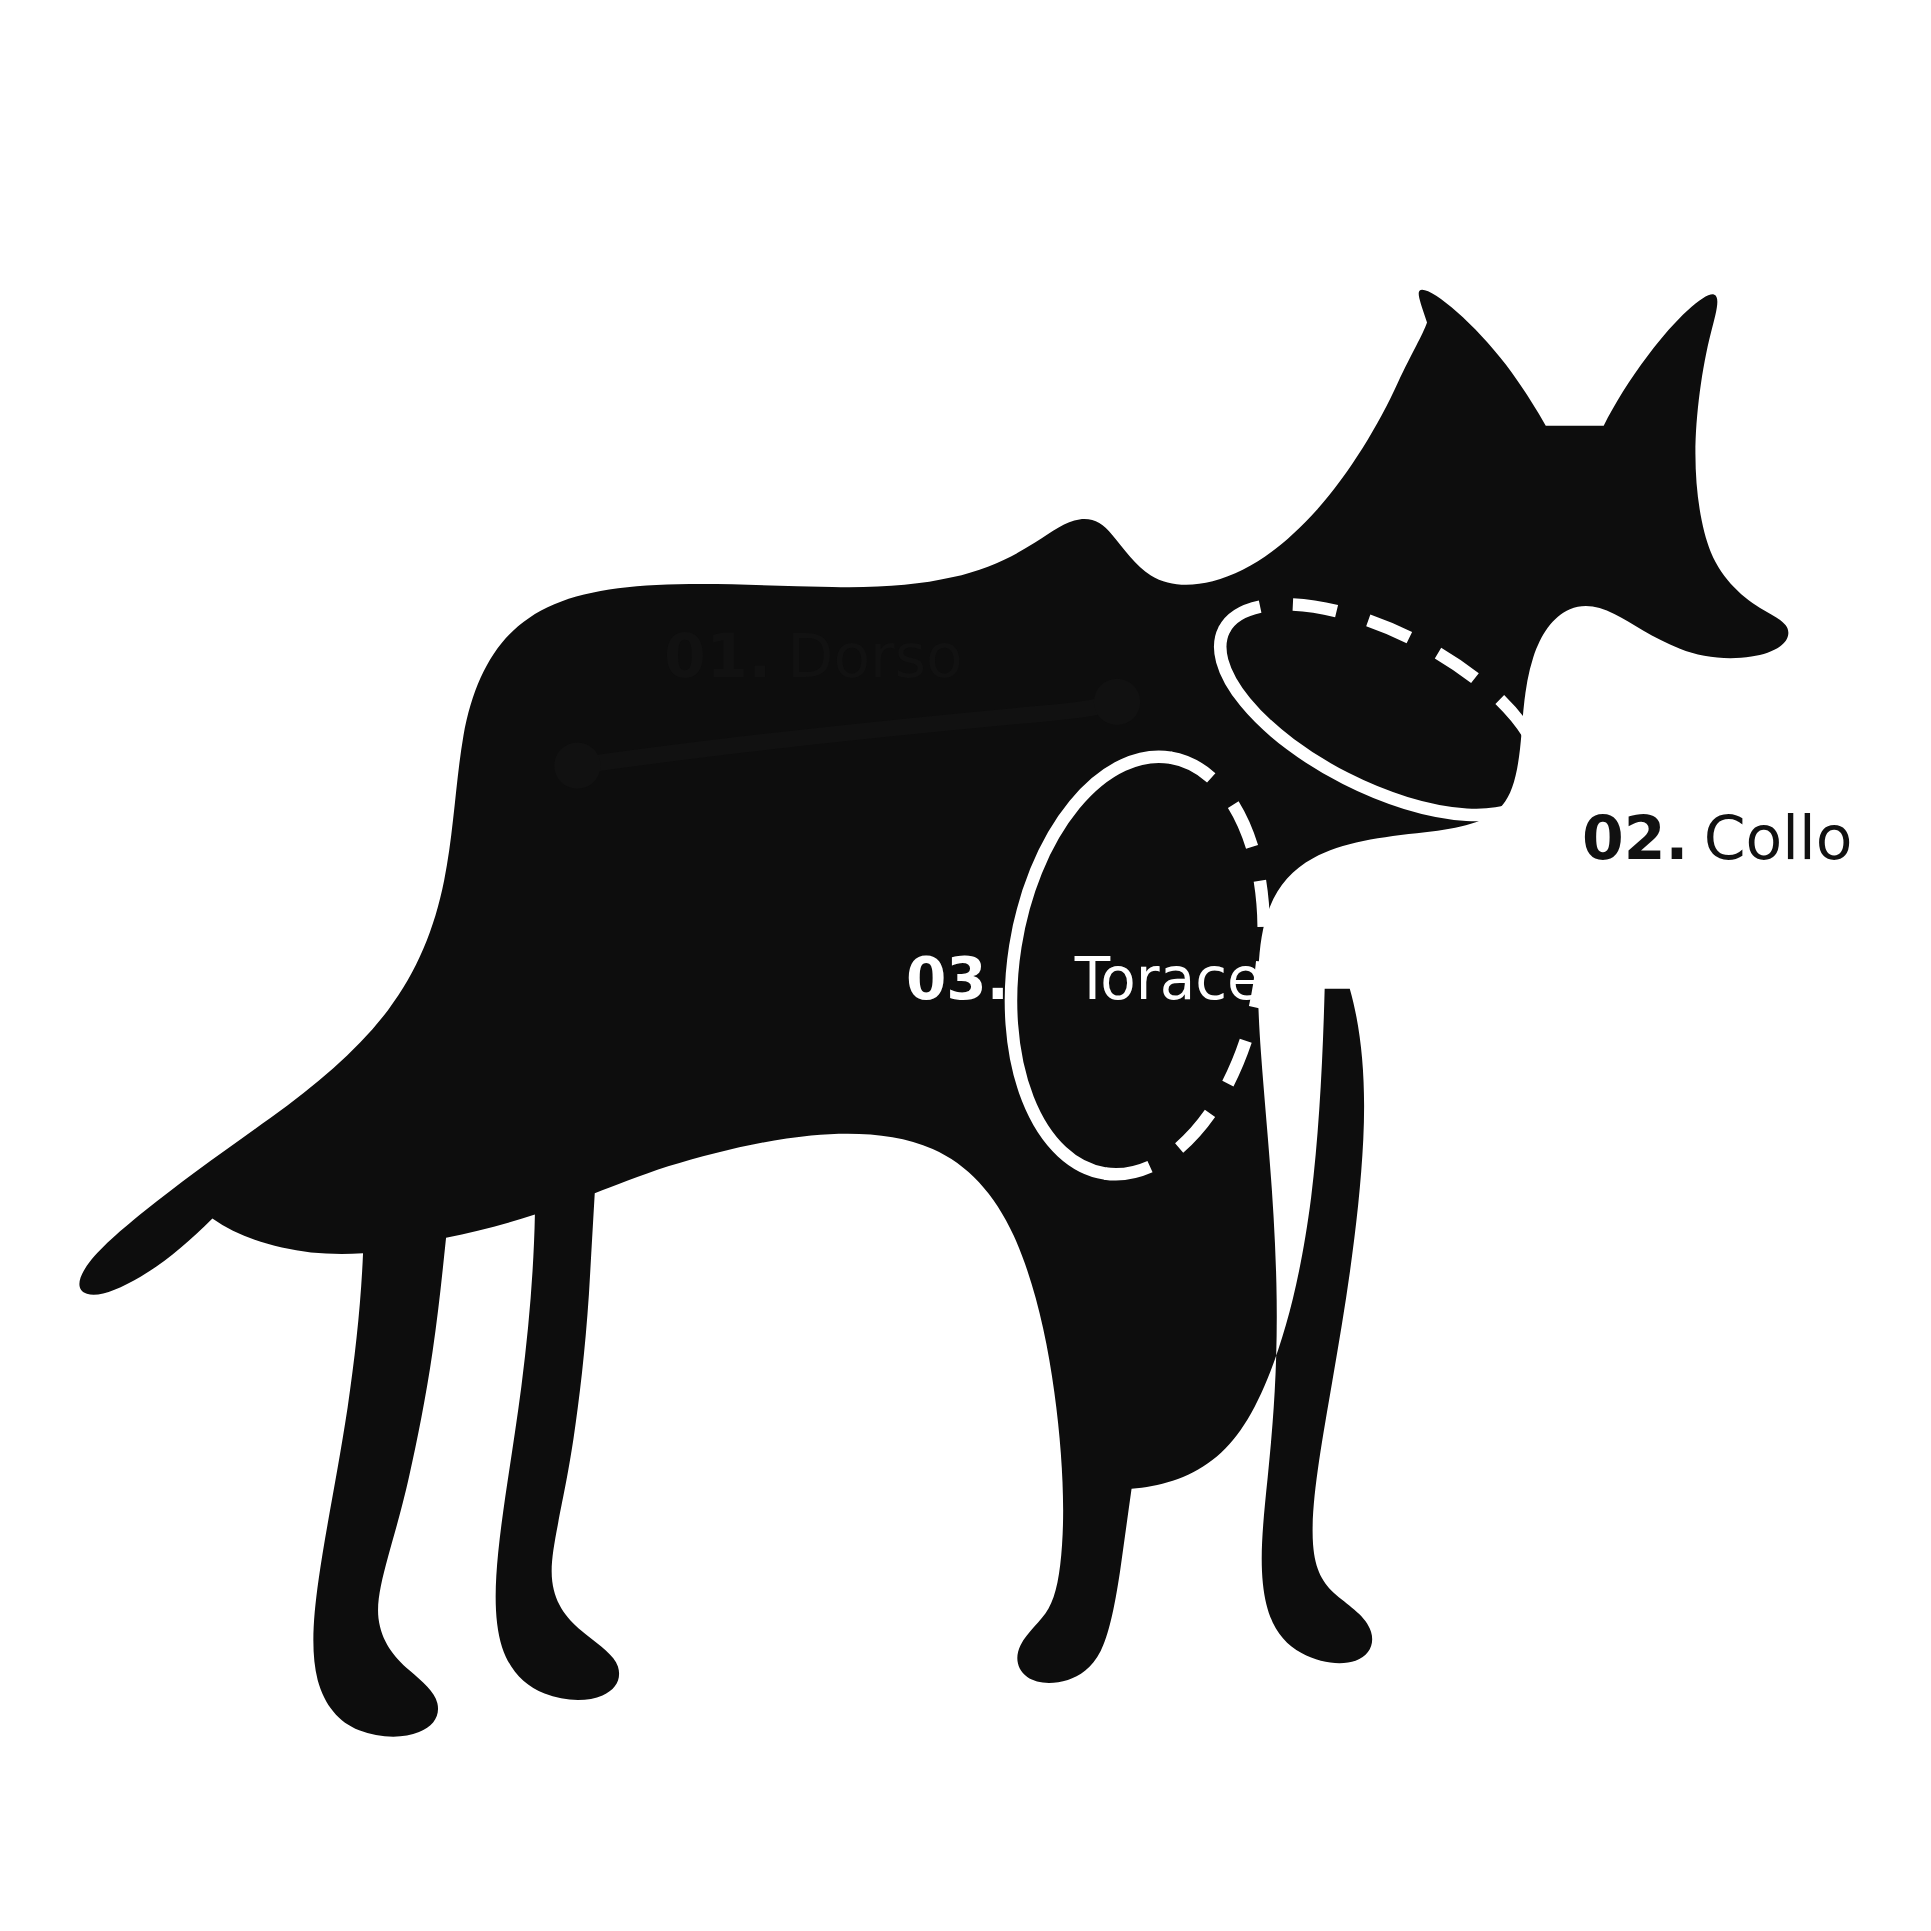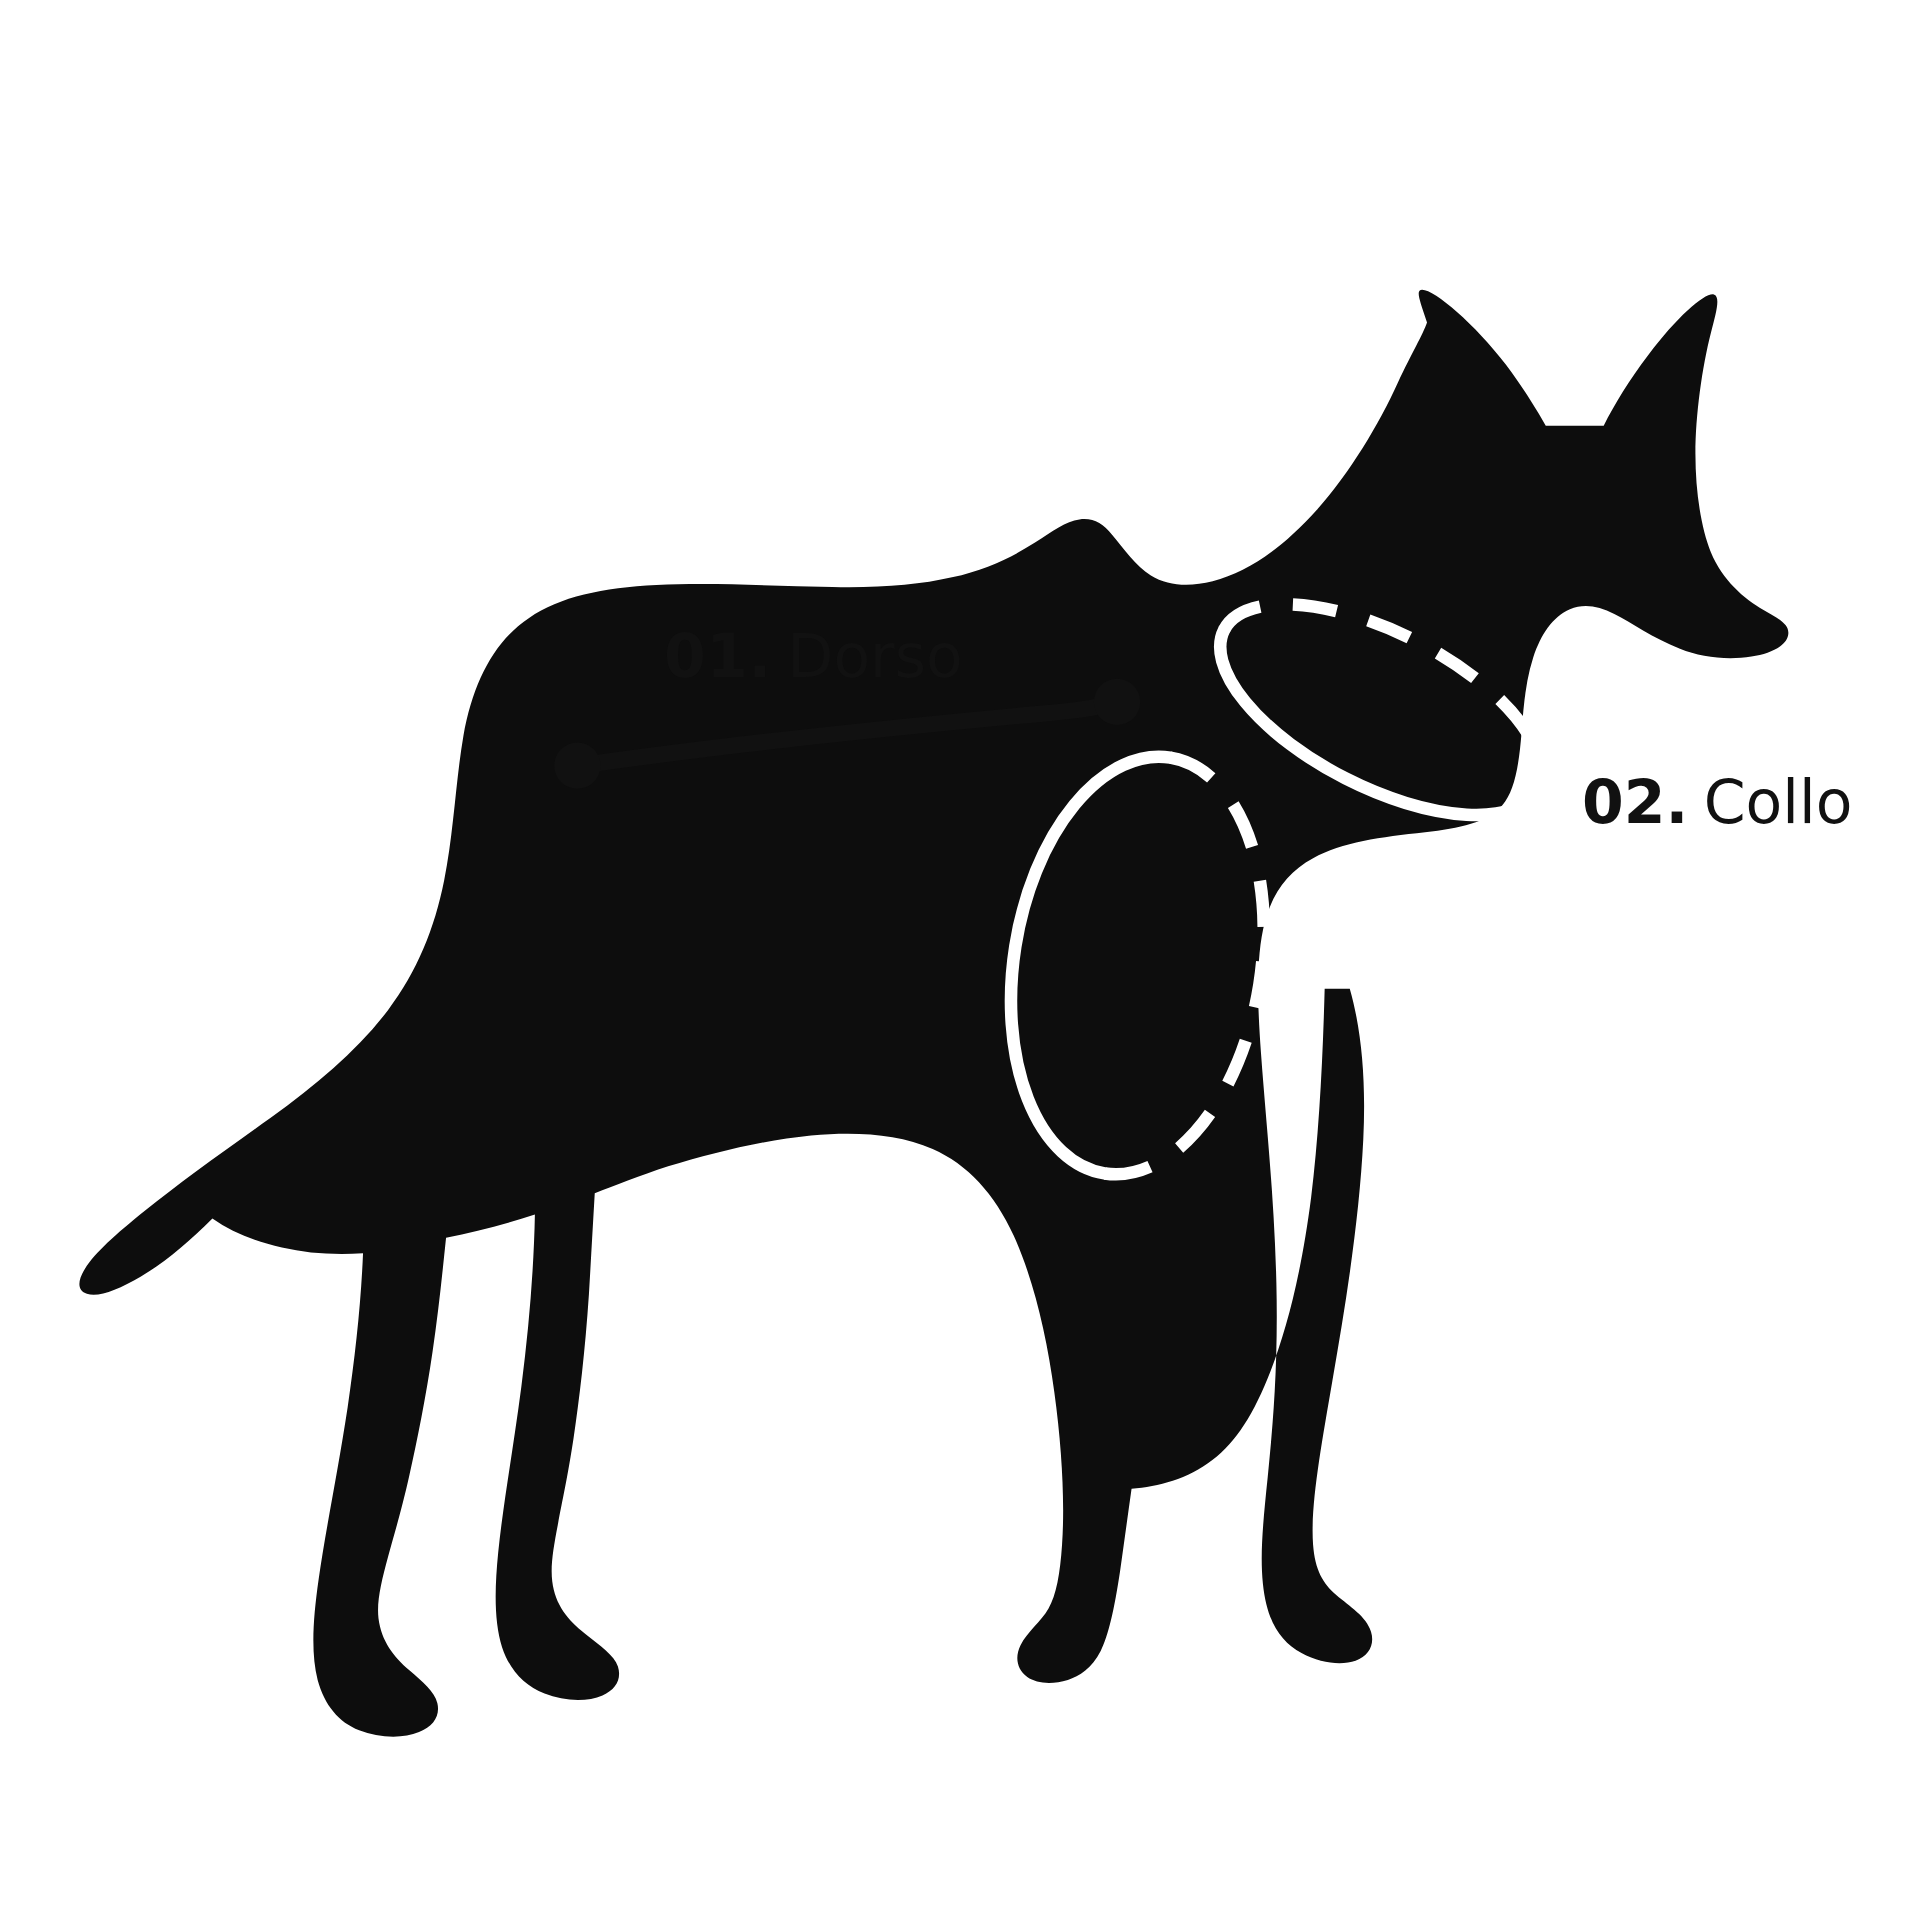--- a/index.html
+++ b/index.html
@@ -45,21 +45,21 @@
     top: 626px;
     font-size: 60px;
     color: #111111;
   }
   #label-dorso .num { letter-spacing: 0.5px; }
   #label-dorso .name { margin-left: 15.4px; }
 
   
   #label-collo {
     left: 1582px;
-    top: 772px;
+    top: 808px;
     font-size: 60px;
     color: #111111;
   }
   #label-collo .name { margin-left: 15.4px; }
 
   
   #label-torace {
     left: 906px;
     top: 950px;
     font-size: 58px;
@@ -200,15 +200,18 @@
   </svg>
 
   <div class="lbl" id="label-dorso">
     <span class="num">01.</span><span class="name">Dorso</span>
   </div>
 
   <div class="lbl" id="label-collo">
     <span class="num">02.</span><span class="name">Collo</span>
   </div>
 
+  <div class="lbl" id="label-torace">
+    <span class="num">03.</span><span class="name">Torace</span>
+  </div>
 
 </div>
 
 
 </body></html>

